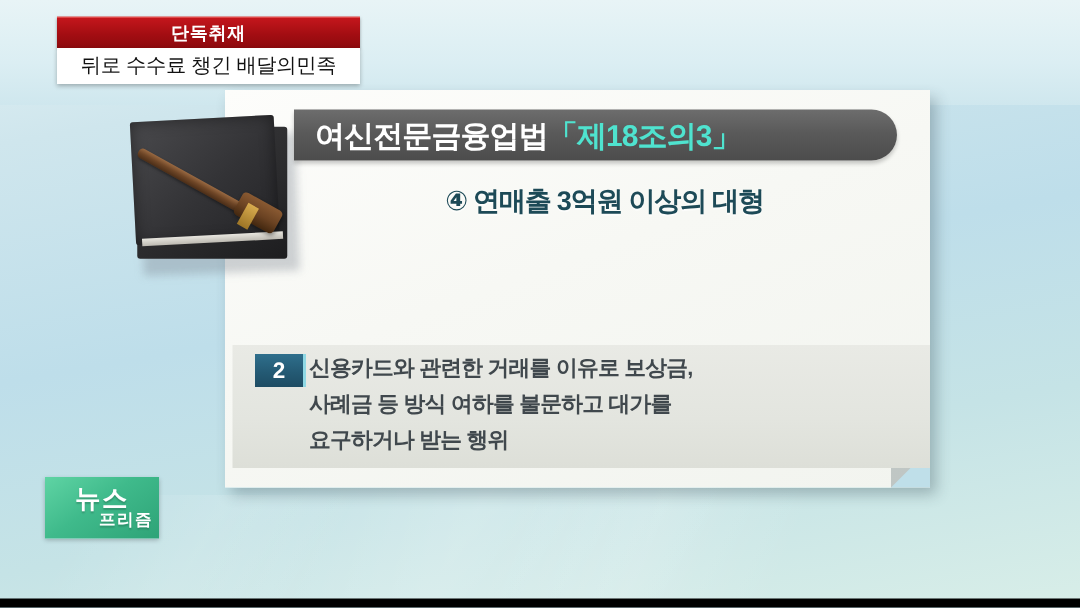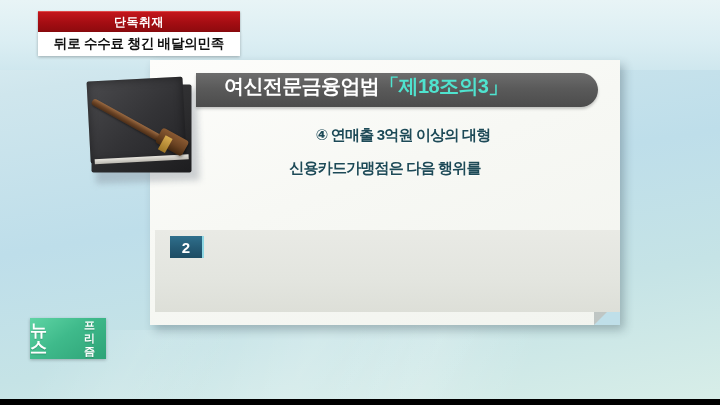--- a/index.html
+++ b/index.html
@@ -59,21 +59,21 @@
     box-shadow: 0 1px 2px rgba(0,0,0,.35);
   }
   .headline-bar {
     height: 24px;
     background: #ffffff;
     display: flex;
     align-items: center;
     justify-content: center;
     color: #111111;
     font-size: 13.5px;
-    font-weight: bold;
+    font-weight: normal;
     letter-spacing: -.2px;
     box-shadow: 0 1px 3px rgba(0,0,0,.28);
   }
 
   
   .card {
     position: absolute;
     left: 150px;
     top: 60px;
     width: 470px;
@@ -167,42 +167,43 @@
   
   .law-header {
     position: absolute;
     left: 196px;
     top: 73px;
     width: 402px;
     height: 34px;
     background: linear-gradient(180deg, #6d6d6d 0%, #5a5a5a 45%, #4c4c4c 100%);
     border-radius: 0 17px 17px 0;
     display: flex;
-    padding-left: 28px;
+    align-items: center;
+    padding-left: 14px;
     box-sizing: border-box;
     box-shadow: 0 2px 3px rgba(0,0,0,.22);
   }
   .law-header-text {
     color: #ffffff;
     font-size: 20px;
     font-weight: bold;
     letter-spacing: -.6px;
     white-space: nowrap;
   }
   .law-header-text .accent { color: #4fe3cf; }
 
   
   .clause-body {
     position: absolute;
     left: 150px;
     top: 118px;
     width: 470px;
     text-align: center;
     color: #1d4a57;
-    font-size: 15px;
+    font-size: 18px;
     font-weight: bold;
     line-height: 33px;
     letter-spacing: -.8px;
     text-shadow: 0 1px 0 rgba(255,255,255,.6);
   }
   .clause-body .ln { display: block; }
   .clause-body .ln1 { padding-left: 36px; }
 
   
   .sub-panel {
@@ -243,21 +244,21 @@
 
   
   .prog-logo {
     position: absolute;
     left: 30px;
     top: 318px;
     width: 76px;
     height: 41px;
     background: linear-gradient(145deg, #5fd4a4 0%, #3fba8b 45%, #2ea377 100%);
     display: flex;
-    flex-direction: row;
+    flex-direction: column;
     align-items: center;
     justify-content: center;
     box-shadow: 0 1px 3px rgba(0,0,0,.25);
   }
   .prog-logo .main {
     color: #ffffff;
     font-size: 17px;
     font-weight: bold;
     letter-spacing: 1px;
     line-height: 17px;
@@ -315,27 +316,31 @@
     <div class="gavel-head"></div>
     <div class="gavel-band"></div>
   </div>
 
   <div class="law-header">
     <div class="law-header-text"><span>여신전문금융업법</span><span class="accent">「제18조의3」</span></div>
   </div>
 
   <div class="clause-body">
     <span class="ln ln1">④ 연매출 3억원 이상의 대형</span>
-    <span class="ln">신용카드가맹점은 다음 행위를</span>
   </div>
 
   <div class="sub-panel"></div>
   <div class="sub-badge">
     <span>2</span>
   </div>
+  <div class="sub-text">
+    <span class="ln">신용카드와 관련한 거래를 이유로 보상금,</span>
+    <span class="ln">사례금 등 방식 여하를 불문하고 대가를</span>
+    <span class="ln">요구하거나 받는 행위</span>
+  </div>
 
   <div class="prog-logo">
     <span class="main">뉴스</span>
     <span class="sub">프리즘</span>
   </div>
 
   <div class="letterbox"></div>
 </div>
 
 </body></html>

